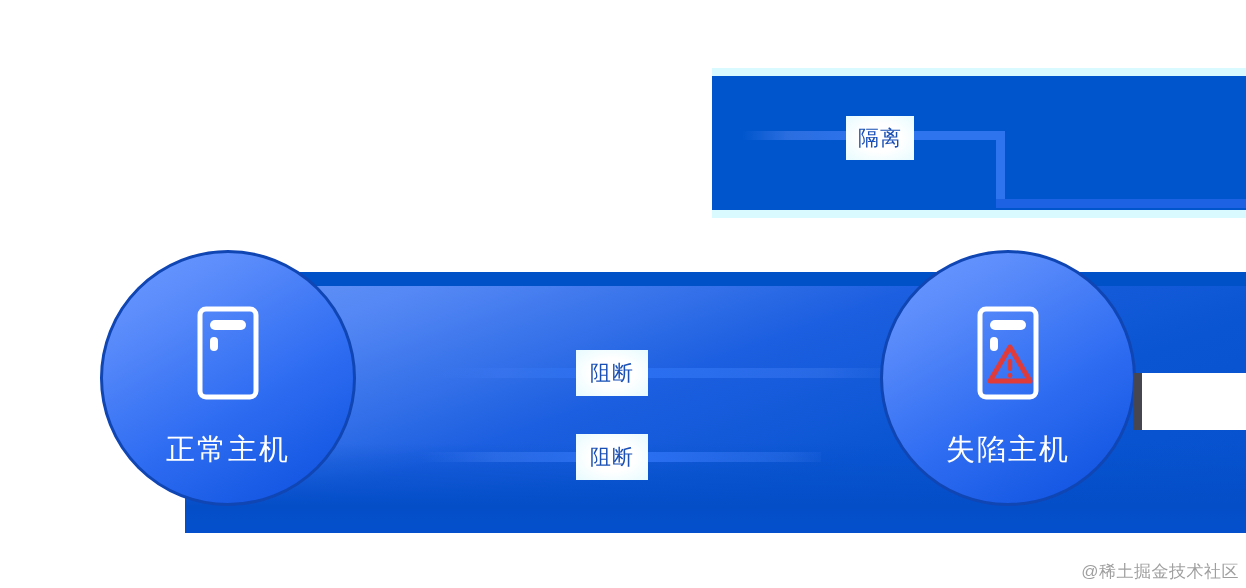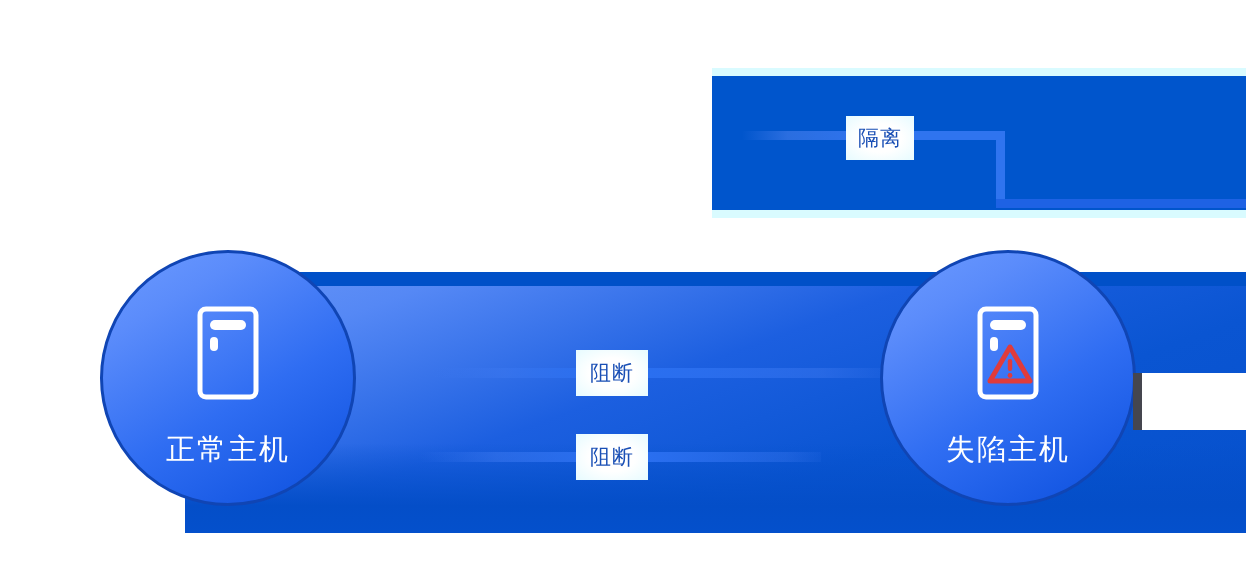--- a/index.html
+++ b/index.html
@@ -257,14 +257,15 @@
     </svg>
     <div class="host-label">失陷主机</div>
   </div>
 
   <div class="chip chip-isolate">隔离</div>
   <div class="chip chip-block1">阻断</div>
   <div class="chip chip-block2">阻断</div>
 
   <div class="edge-card"></div>
 
+  <div class="watermark">@稀土掘金技术社区</div>
 
 </div>
 
 </body></html>

